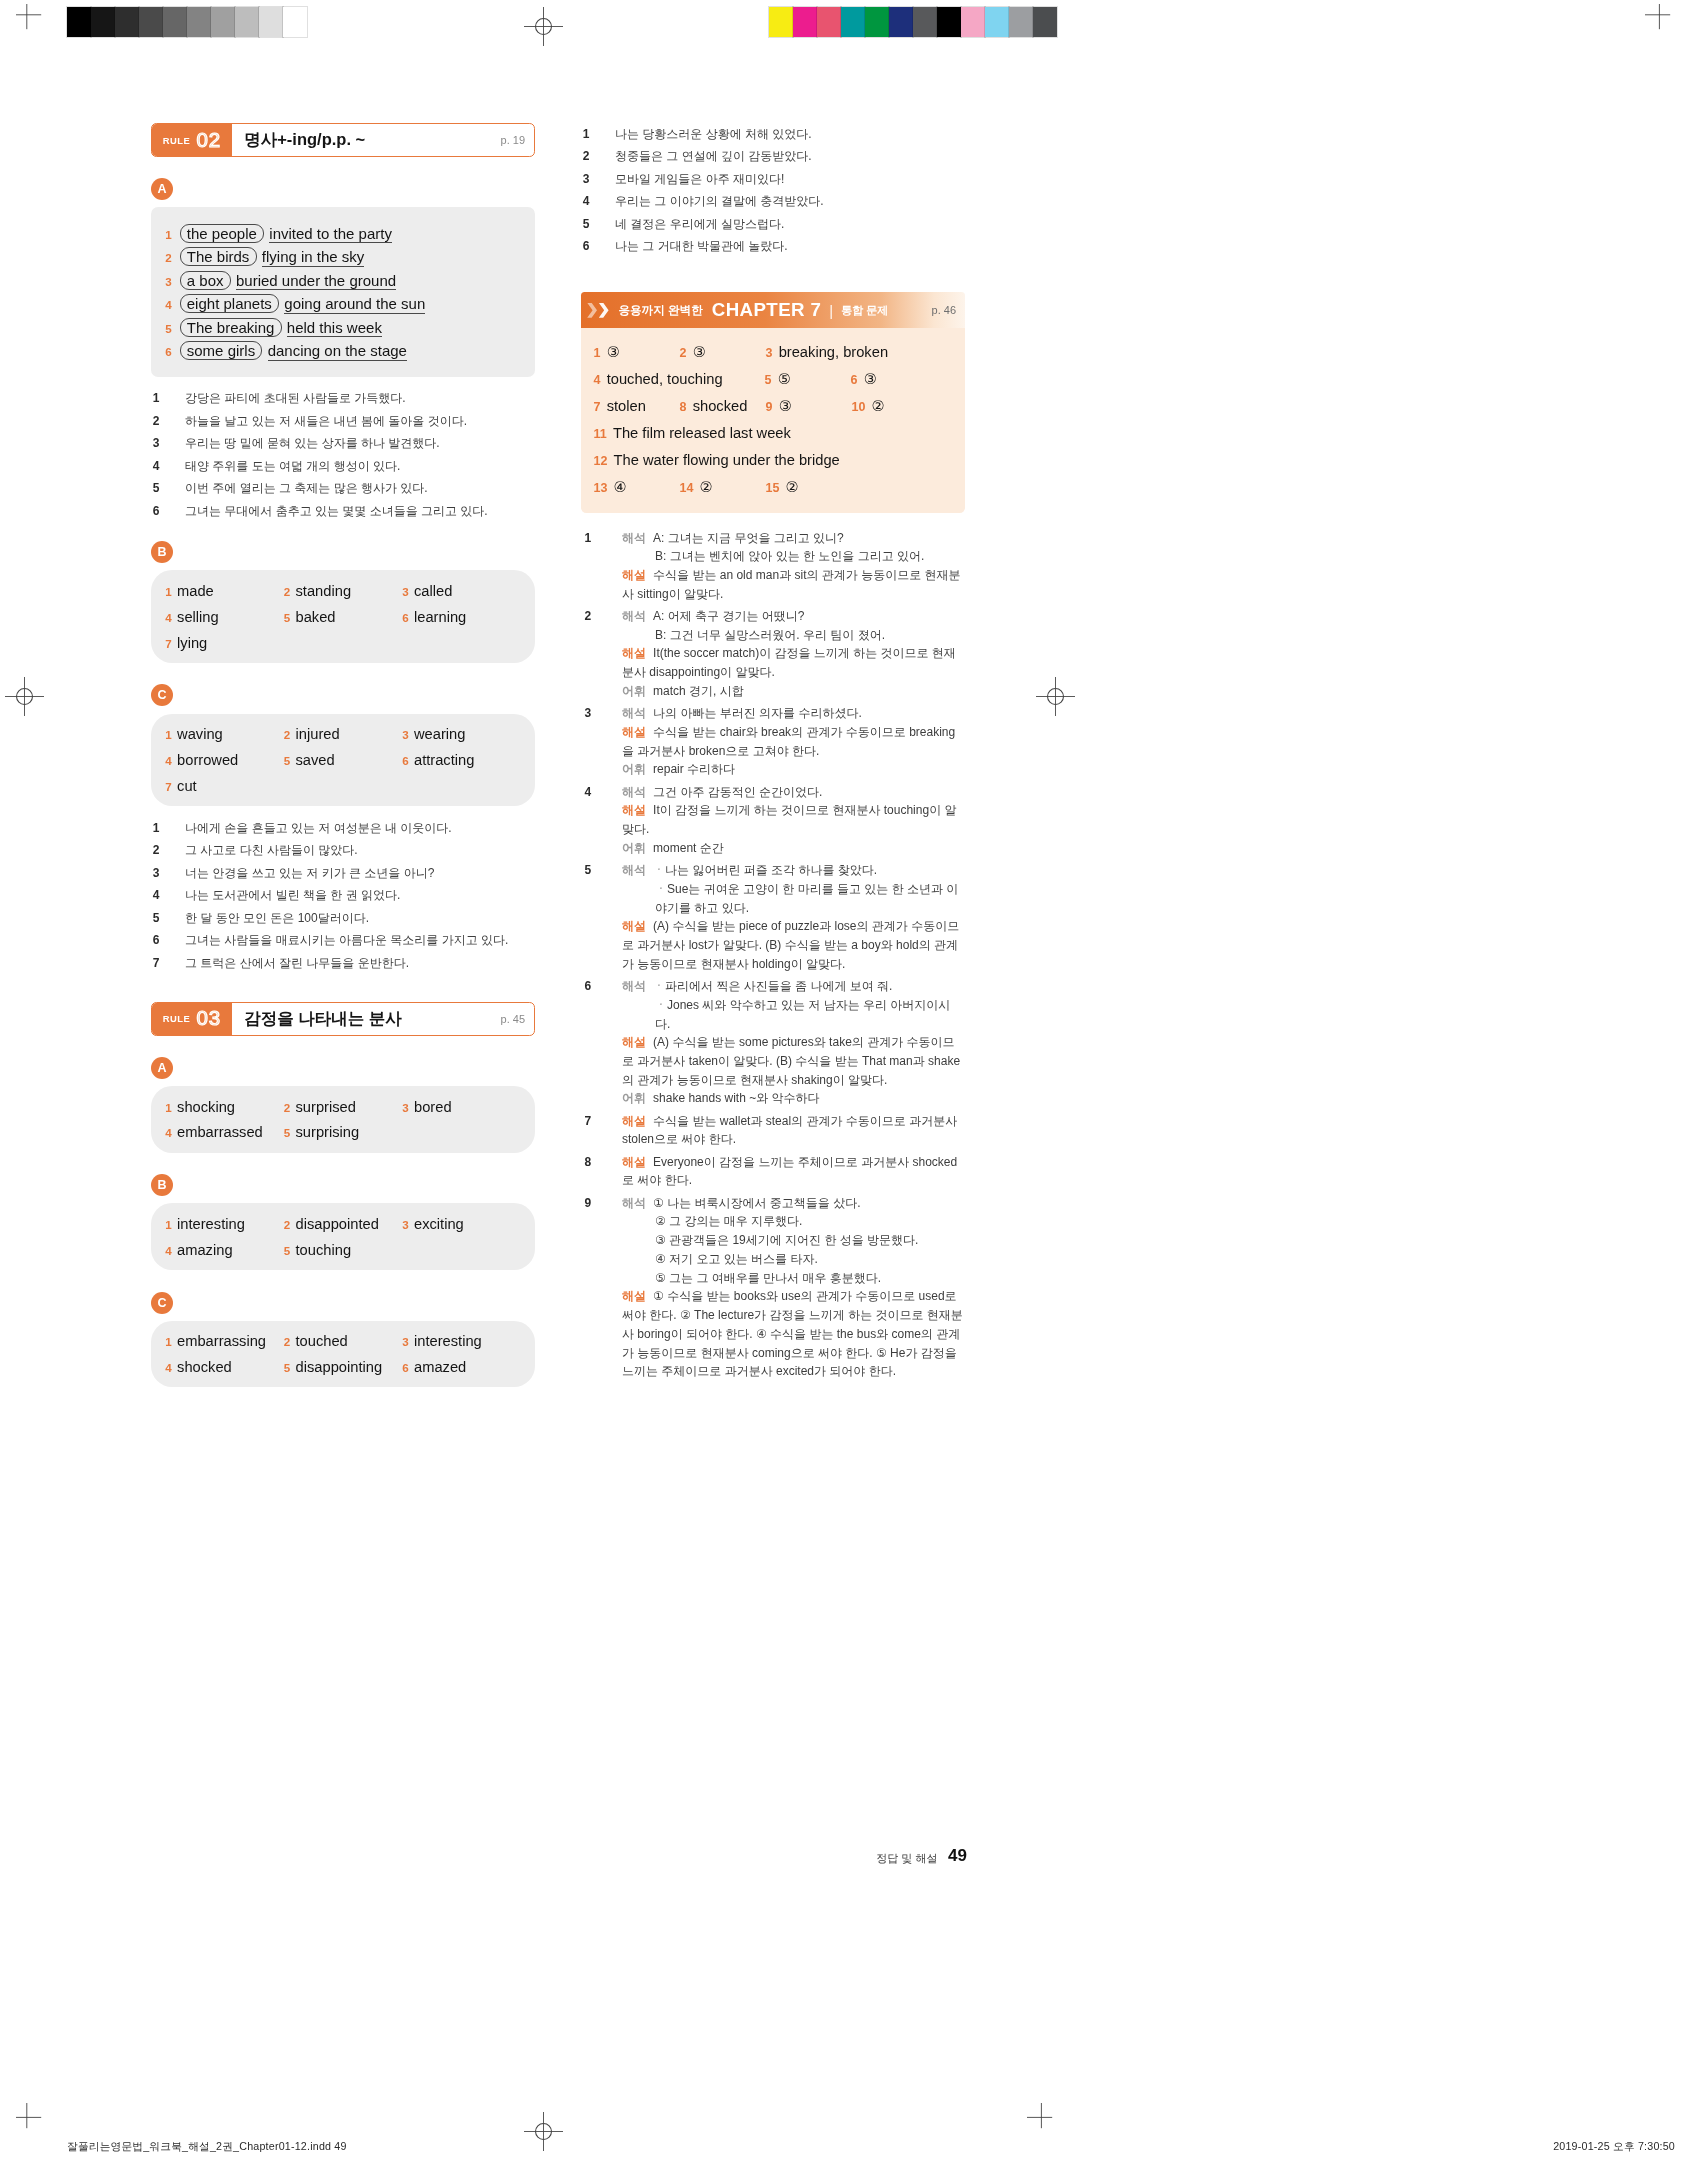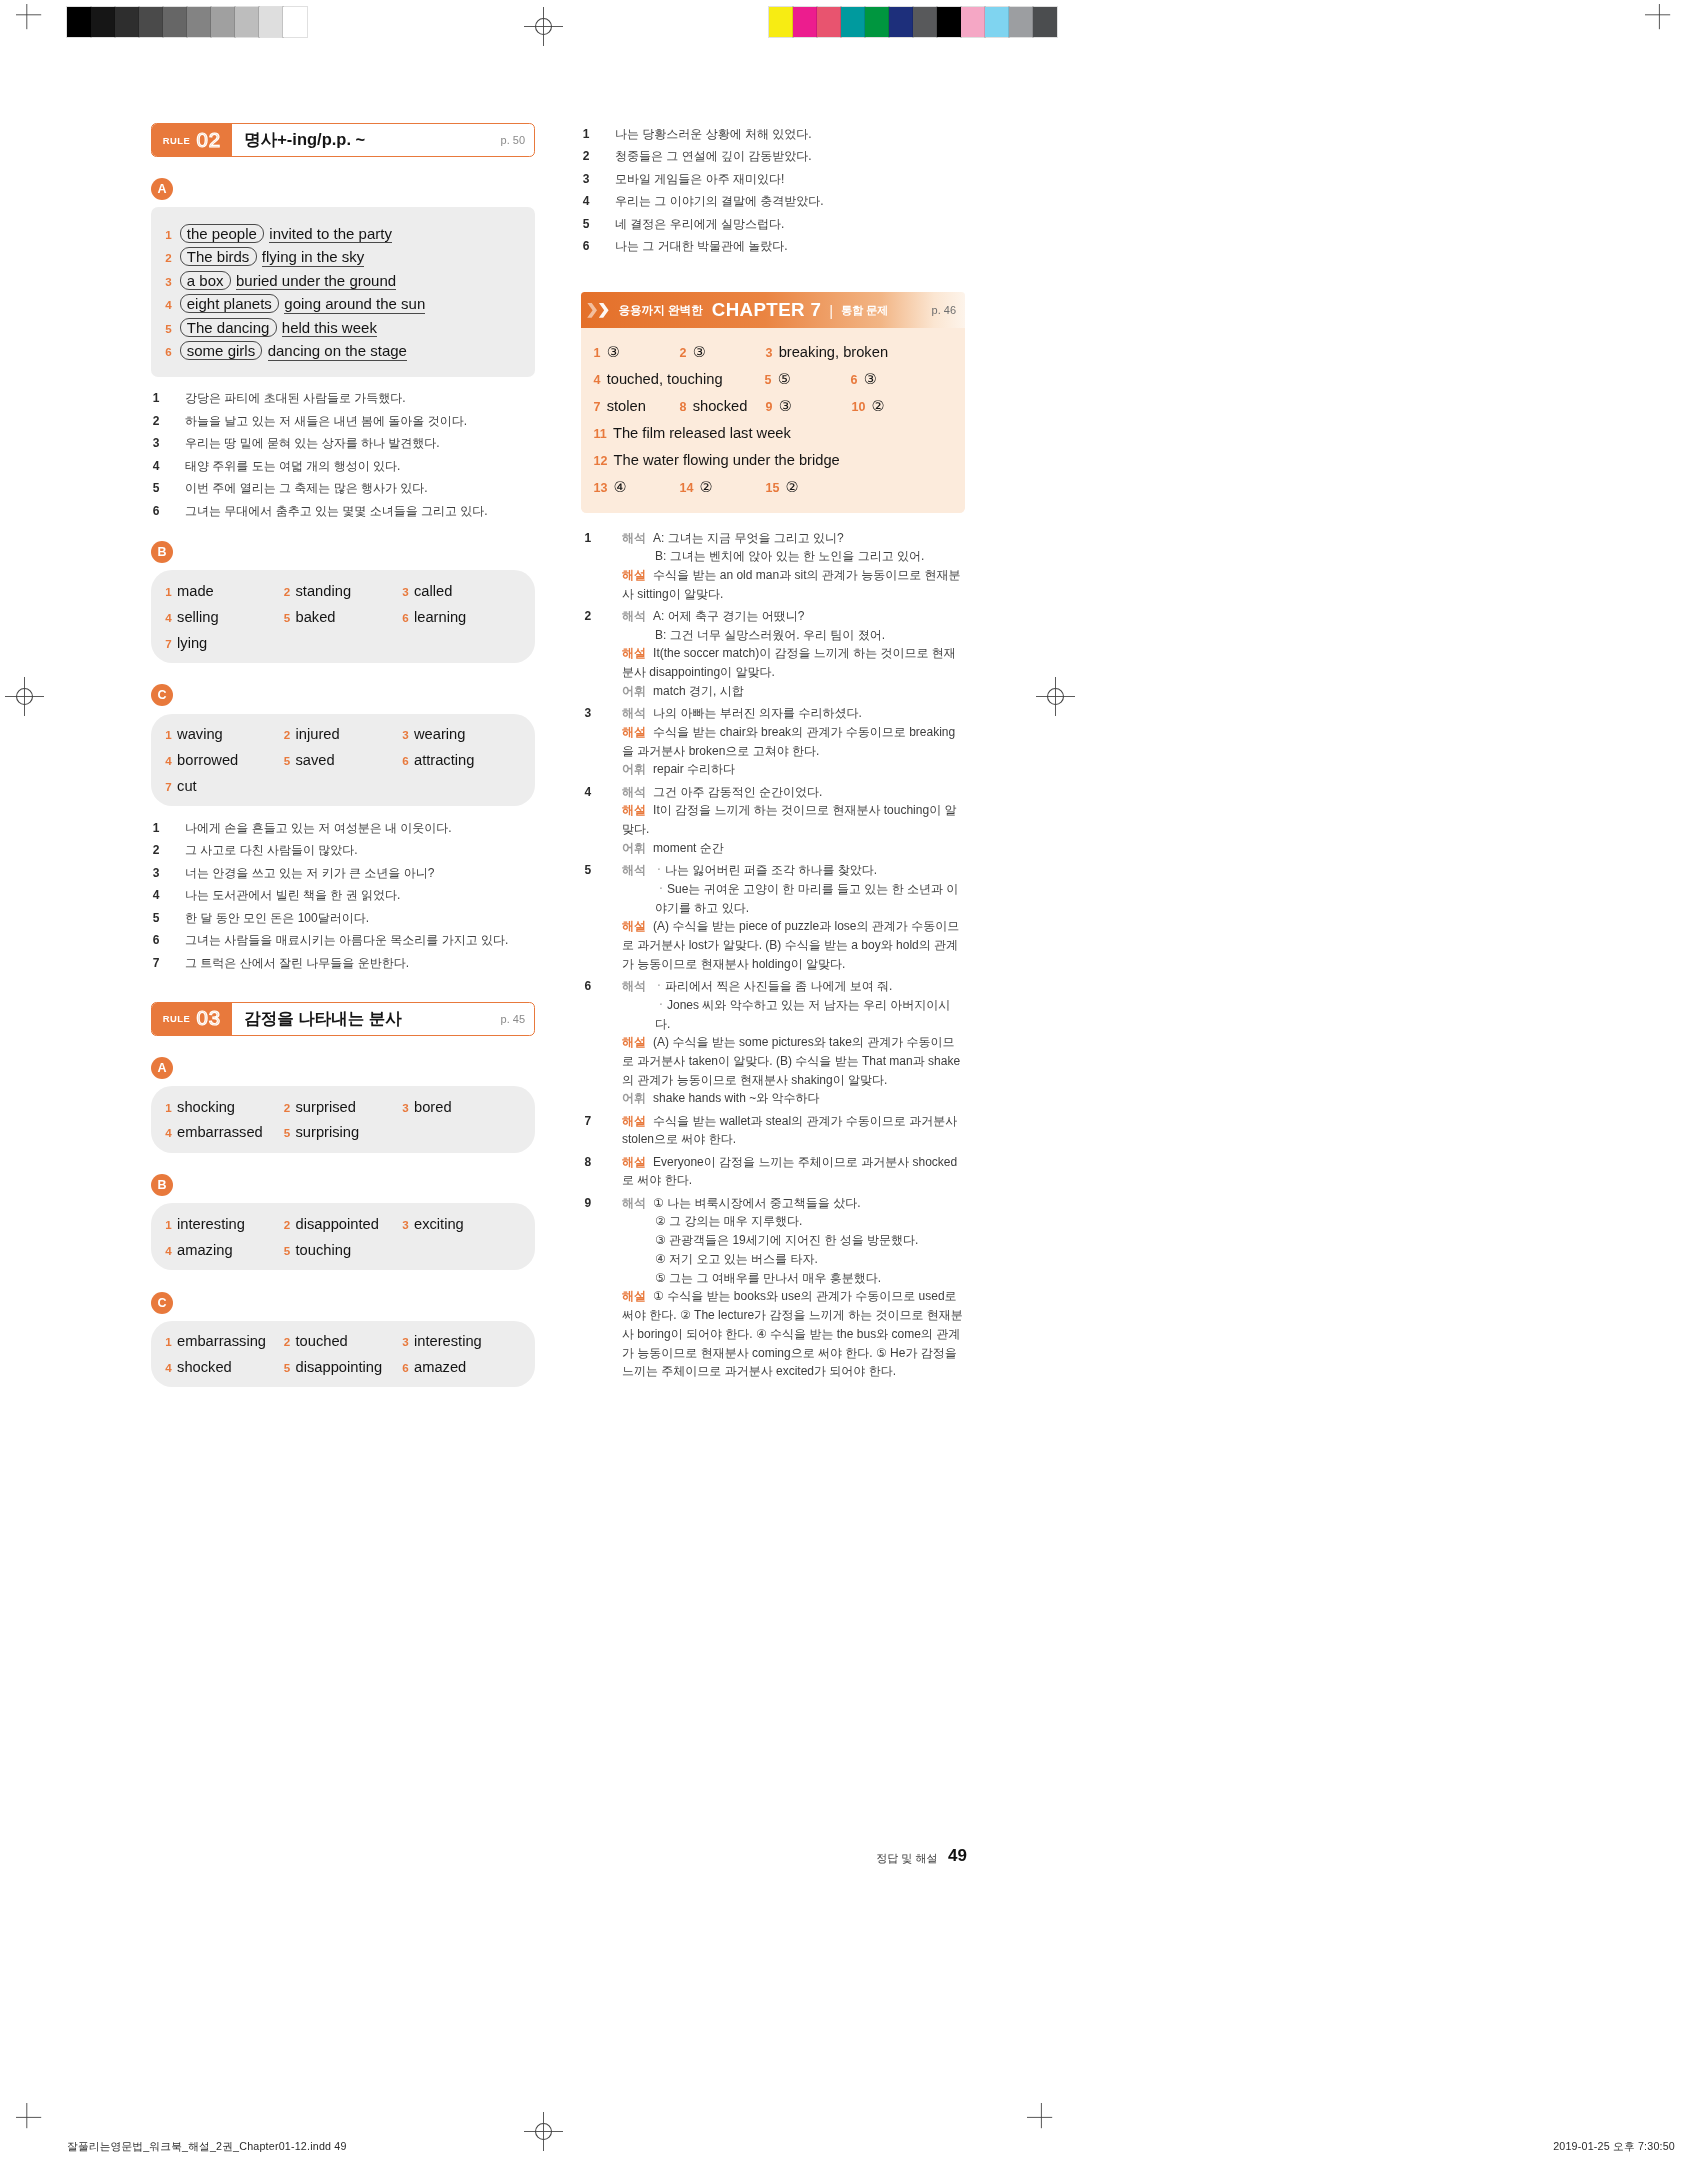--- a/index.html
+++ b/index.html
@@ -173,21 +173,21 @@
   <div class="content">
 
     <div class="col">
 
       <div class="rule-bar">
         <div class="rule-chip">
           <span class="rule-word">RULE</span>
           <span class="rule-num">02</span>
         </div>
         <span class="rule-title">명사+-ing/p.p. ~</span>
-        <span class="rule-page">p. 50</span>
+        <span class="rule-page">p. 19</span>
       </div>
 
       <div class="sec-circle">A</div>
       <div class="gray-box" id="r2aBox">
           <div class="phrase-row">
             <span class="pnum">1</span>
             <span class="boxed">the people</span>
             <span class="underlined">invited to the party</span>
           </div>
           <div class="phrase-row">
@@ -200,21 +200,21 @@
             <span class="boxed">a box</span>
             <span class="underlined">buried under the ground</span>
           </div>
           <div class="phrase-row">
             <span class="pnum">4</span>
             <span class="boxed">eight planets</span>
             <span class="underlined">going around the sun</span>
           </div>
           <div class="phrase-row">
             <span class="pnum">5</span>
-            <span class="boxed">The dancing</span>
+            <span class="boxed">The breaking</span>
             <span class="underlined">held this week</span>
           </div>
           <div class="phrase-row">
             <span class="pnum">6</span>
             <span class="boxed">some girls</span>
             <span class="underlined">dancing on the stage</span>
           </div>
         </div>
       <ol class="trans-list" id="r2aTrans">
           <li class="trans-item"><span class="tnum">1</span><span class="ttext">강당은 파티에 초대된 사람들로 가득했다.</span></li>

